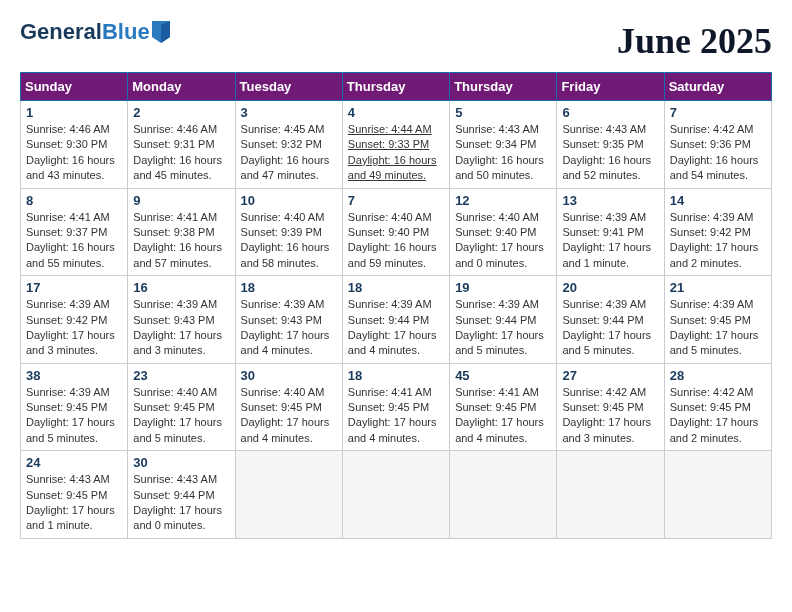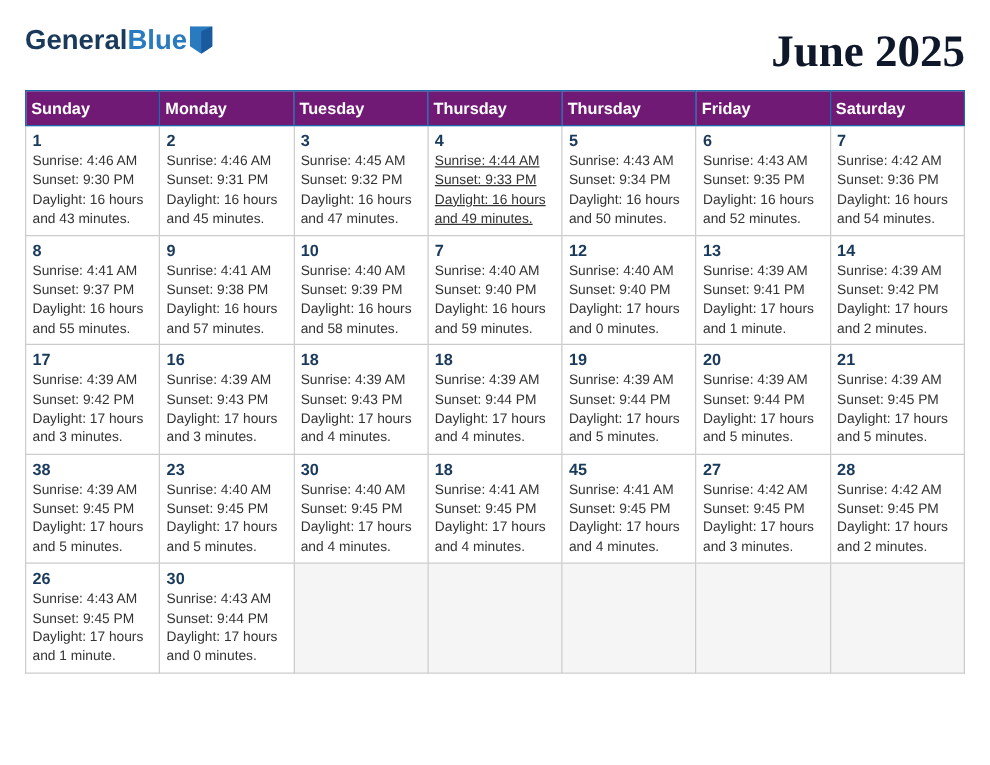--- a/index.html
+++ b/index.html
@@ -326,21 +326,21 @@
         <td>
           <span class="day-num">28</span>
           <div class="day-info" style="white-space: pre-line;">Sunrise: 4:42 AM
 Sunset: 9:45 PM
 Daylight: 17 hours
 and 2 minutes.</div>
         </td>
       </tr>
       <tr class="last-row">
         <td>
-          <span class="day-num">26</span>
+          <span class="day-num">24</span>
           <div class="day-info" style="white-space: pre-line;">Sunrise: 4:43 AM
 Sunset: 9:45 PM
 Daylight: 17 hours
 and 1 minute.</div>
         </td>
         <td>
           <span class="day-num">30</span>
           <div class="day-info" style="white-space: pre-line;">Sunrise: 4:43 AM
 Sunset: 9:44 PM
 Daylight: 17 hours

